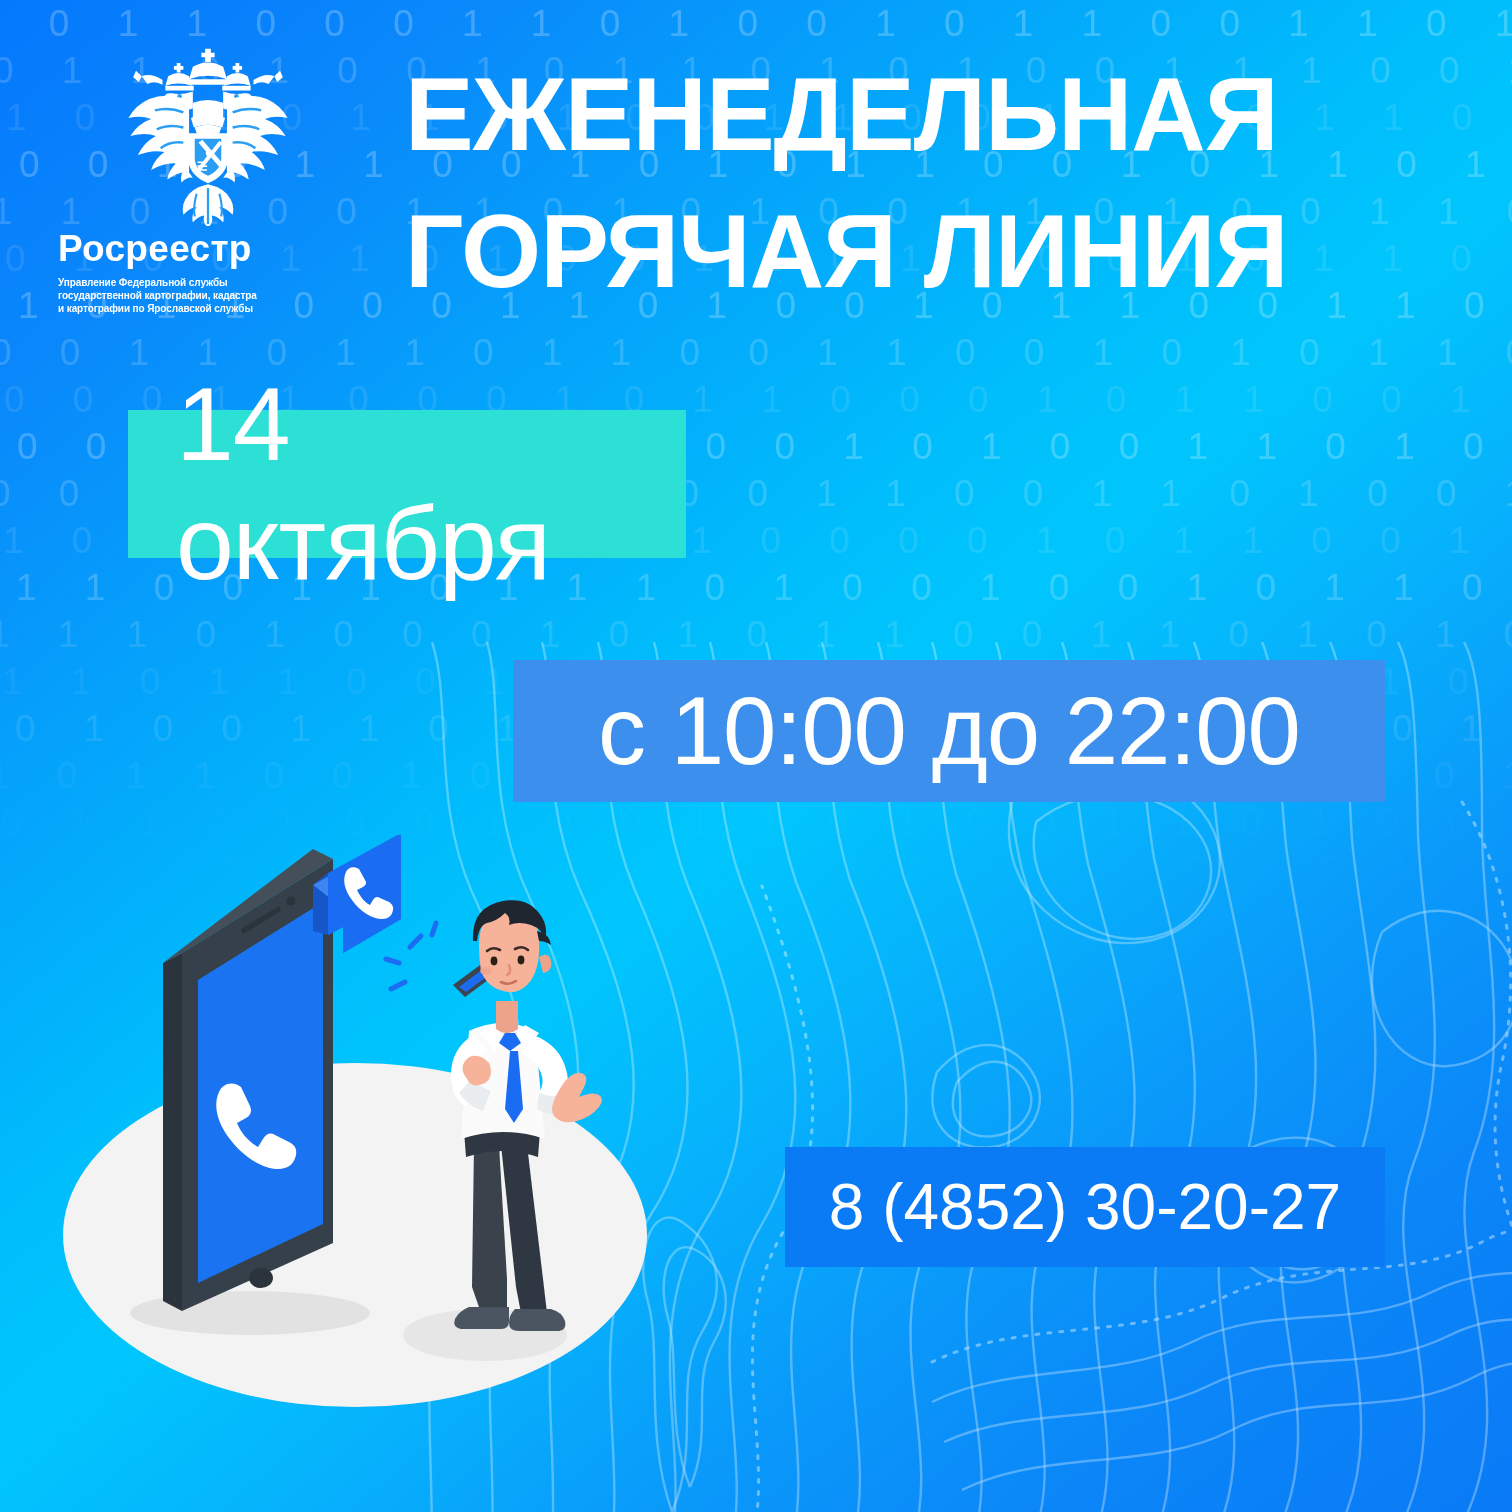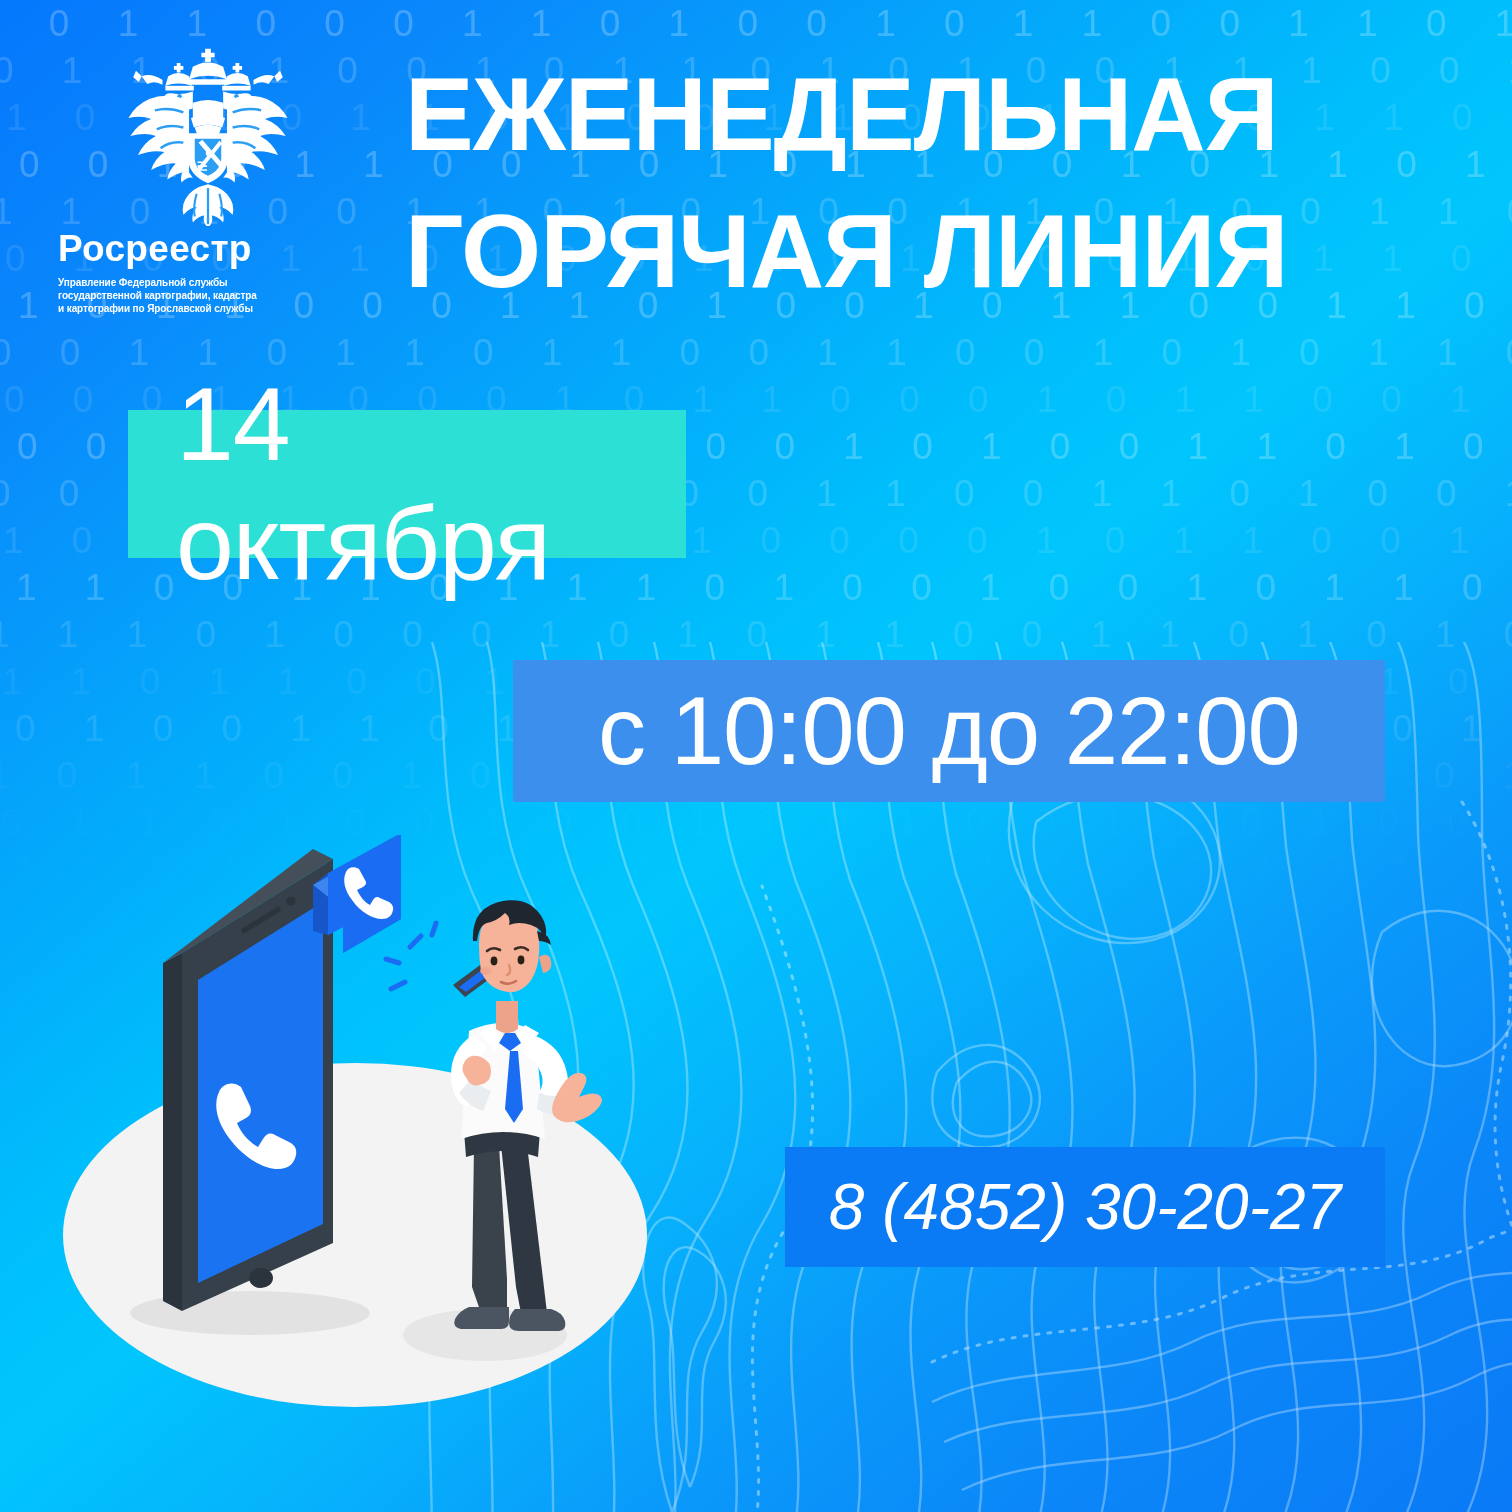--- a/index.html
+++ b/index.html
@@ -134,21 +134,20 @@
   }
   .badge-phone {
     left: 785px;
     top: 1147px;
     width: 600px;
     height: 120px;
     background: #0a7af5;
     font-size: 64px;
     justify-content: center;
     letter-spacing: 0px;
-    font-style: italic;
   }
 
   
   .illustration {
     position: absolute;
     left: 55px;
     top: 835px;
     width: 680px;
     height: 600px;
   }

